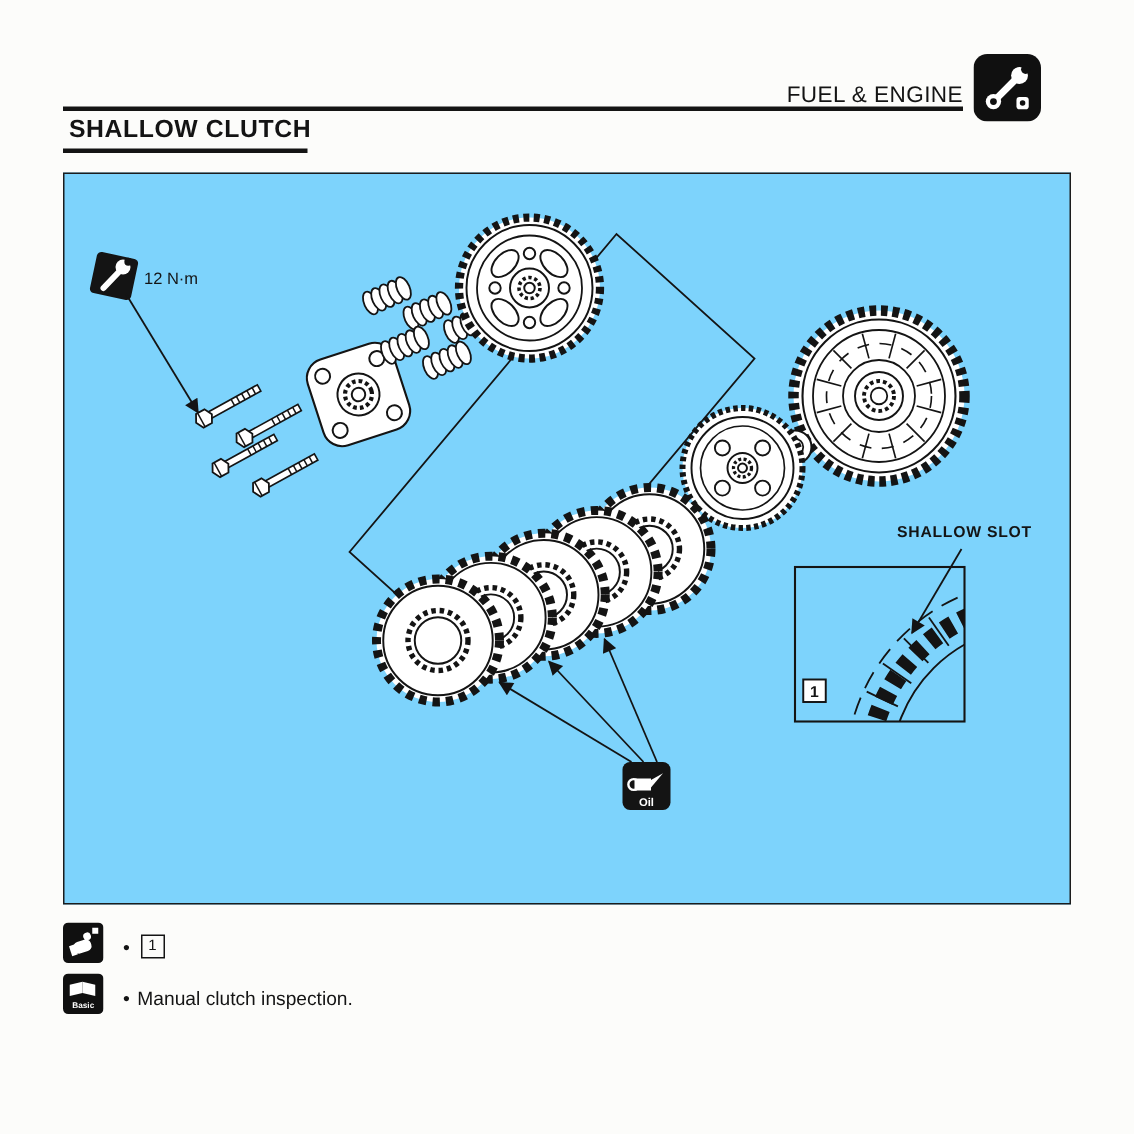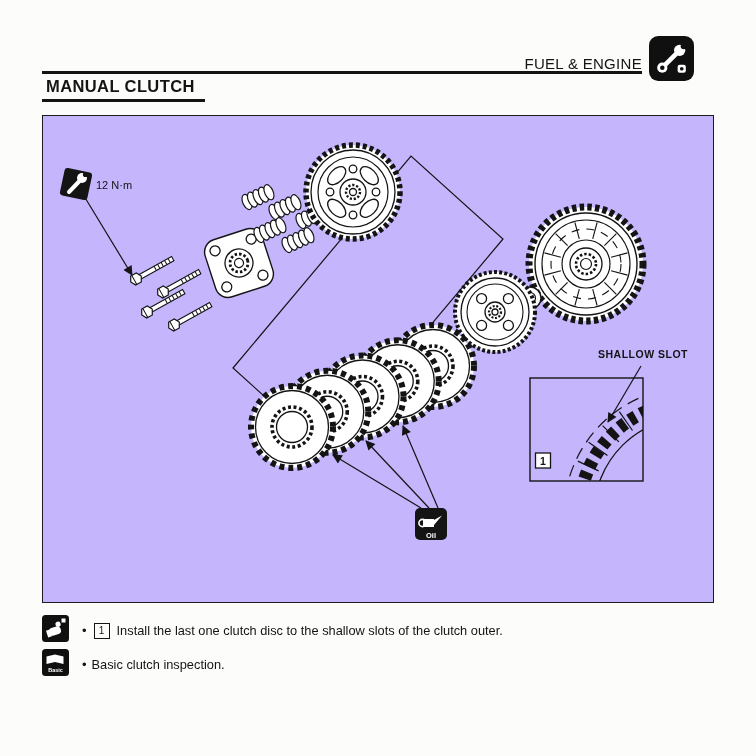--- a/index.html
+++ b/index.html
@@ -3,21 +3,21 @@
 <meta charset="utf-8">
 <style>
   html,body{margin:0;padding:0}
   body{width:756px;height:756px;background:#f4f3f1;font-family:"Liberation Sans",sans-serif;color:#141414;position:relative;overflow:hidden}
   .page{position:absolute;inset:0;background:#fcfcfa}
   .section-label{position:absolute;top:55px;right:114px;font-size:15px;font-weight:400;letter-spacing:.3px;white-space:nowrap}
   .chapter-icon{position:absolute;top:36px;right:62px;width:45px;height:45px}
   .header-rule{position:absolute;left:42px;top:71px;width:600px;height:3px;background:#141414}
   .page-title{position:absolute;left:46px;top:77px;font-size:16.5px;font-weight:700;letter-spacing:.4px}
   .title-rule{position:absolute;left:42px;top:99px;width:163px;height:2.5px;background:#141414}
-  .figure-box{position:absolute;left:42px;top:115px;width:670px;height:486px;border:1.6px solid #1c1c1c;background:#c4b5fd}
+  .figure-box{position:absolute;left:42px;top:115px;width:670px;height:486px;border:1.6px solid #1c1c1c;background:#7dd3fc}
   .figure-box svg{display:block;width:100%;height:100%}
   .note-row{position:absolute;left:42px;display:flex;align-items:center;gap:13px}
   .note-row .note-body{display:flex;align-items:center;gap:5px;font-size:12.8px}
   .ref-box{display:inline-block;min-width:12px;height:14px;line-height:13.5px;border:1.3px solid #141414;text-align:center;font-size:10px;padding:0 1px;margin:0 2px}
   .bullet{font-size:13px}
   svg text{font-family:"Liberation Sans",sans-serif}
 </style>
 </head>
 <body>
 
@@ -31,21 +31,21 @@
       <circle cx="30" cy="14" r="5.5" fill="#fff"></circle>
       <circle cx="34" cy="10" r="3" fill="#101010"></circle>
       <circle cx="13" cy="31" r="5" fill="#fff"></circle>
       <circle cx="13" cy="31" r="2.2" fill="#101010"></circle>
       <rect x="28" y="28" width="8" height="8" rx="2" fill="#fff"></rect>
       <circle cx="32" cy="32" r="1.8" fill="#101010"></circle>
     </svg>
   </div>
   <div class="header-rule"></div>
 
-  <div class="page-title">MANUAL CLUTCH</div>
+  <div class="page-title">SHALLOW CLUTCH</div>
   <div class="title-rule"></div>
 
   <div class="figure-box">
     <svg viewBox="0 0 670 486">
       <defs>
         <marker id="ah" viewBox="0 0 10 10" refX="9" refY="5" markerWidth="9" markerHeight="8" orient="auto">
           <path d="M0,0 L10,5 L0,10 z" fill="#141414"></path>
         </marker>
         <g id="spring">
           <ellipse cx="0" cy="0" rx="4.2" ry="8"></ellipse>
@@ -234,32 +234,31 @@
         <g transform="rotate(-18 13 16)">
           <rect x="7" y="12" width="12" height="8" rx="3.5" fill="#fff"></rect>
           <rect x="4.5" y="13" width="4" height="7" fill="#fff"></rect>
           <circle cx="18" cy="10.5" r="2.6" fill="#fff"></circle>
         </g>
       </svg>
     </span>
     <span class="note-body">
       <span class="bullet">•</span>
       <span class="ref-box">1</span>
-      <span class="note-text">Install the last one clutch disc to the shallow slots of the clutch outer.</span>
     </span>
   </div>
 
   <div class="note-row" style="top:649px">
     <span>
       <svg viewBox="0 0 27 27" width="27" height="27">
         <rect width="27" height="27" rx="3.5" fill="#101010"></rect>
         <path d="M4.5,7.5 L13,5.5 L13,13 L4.5,15 Z" fill="#fff"></path>
         <path d="M21.5,7.5 L13,5.5 L13,13 L21.5,15 Z" fill="#fff"></path>
         <text x="13.5" y="23" font-size="5.5" font-weight="bold" fill="#fff" text-anchor="middle">Basic</text>
       </svg>
     </span>
     <span class="note-body">
       <span class="bullet">•</span>
-      <span class="note-text">Basic clutch inspection.</span>
+      <span class="note-text">Manual clutch inspection.</span>
     </span>
   </div>
 
 </div>
 
 </body></html>

